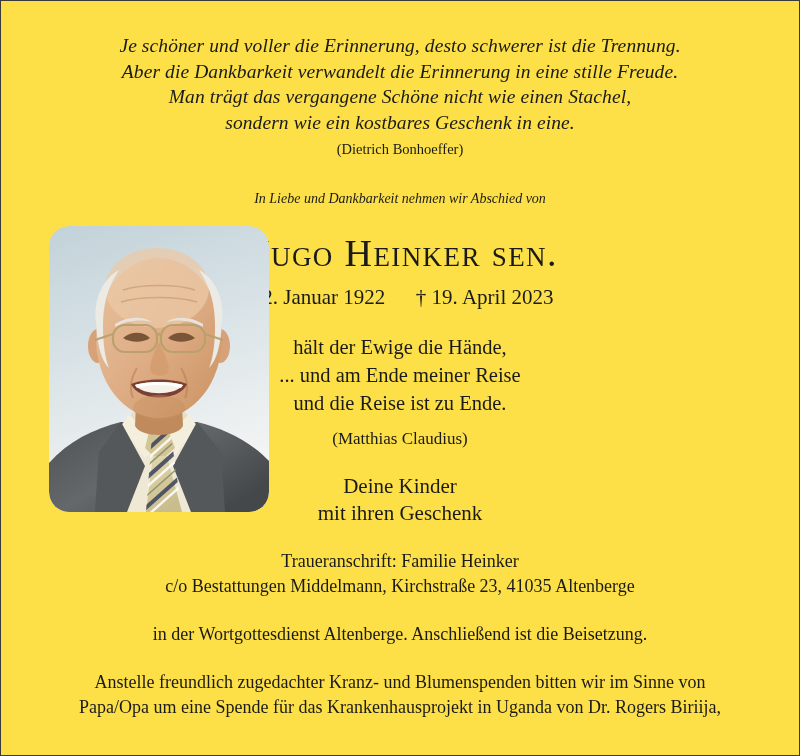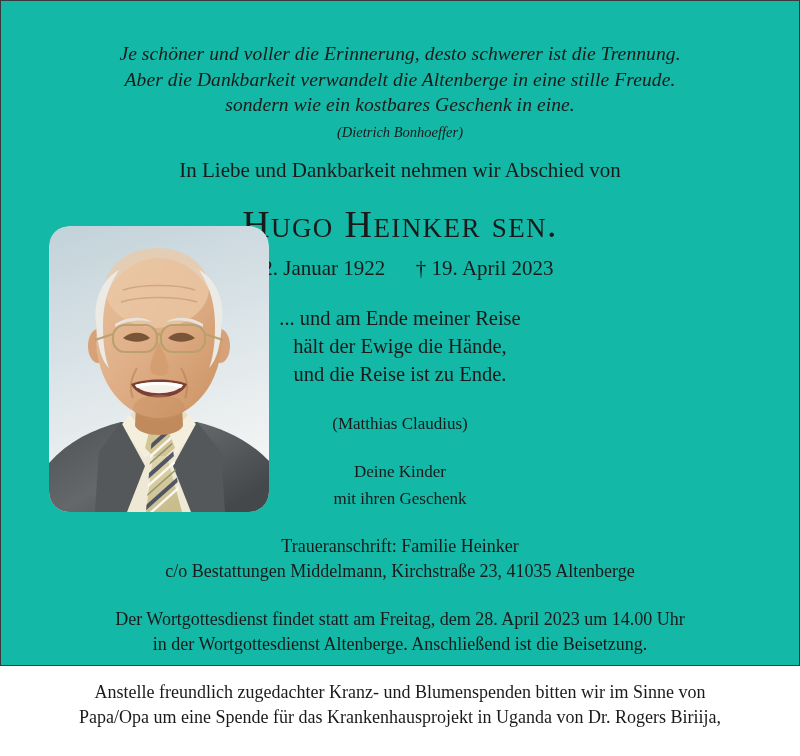--- a/index.html
+++ b/index.html
@@ -11,51 +11,51 @@
     width: 800px;
     height: 756px;
     font-family: "Liberation Serif", "DejaVu Serif", serif;
     color: #1a1a1a;
     overflow: hidden;
   }
   .notice {
     position: relative;
     box-sizing: border-box;
     width: 800px;
-    height: 666px;
-    background: #14b8a6;
+    height: 756px;
+    background: #fde047;
     border: 1px solid #3a3a3a;
-    padding: 16px;
+    padding: 8px;
   }
 
   
   .quote-block {
     padding-top: 24px;
     text-align: center;
   }
   .quote-line {
     font-style: italic;
     font-size: 19.5px;
     line-height: 25.5px;
     letter-spacing: 0.1px;
     white-space: nowrap;
   }
   .quote-source {
-    font-style: italic;
     font-size: 14.5px;
     line-height: 22px;
     margin-top: 3px;
   }
 
   
   .intro {
     text-align: center;
-    font-size: 21px;
+    font-size: 14px;
     line-height: 26px;
-    margin-top: 14px;
+    margin-top: 26px;
+    font-style: italic;
   }
 
   
   .name {
     text-align: center;
     font-size: 38px;
     line-height: 46px;
     font-variant: small-caps;
     letter-spacing: 1.4px;
     margin-top: 18px;
@@ -76,30 +76,30 @@
     margin-top: 22px;
   }
   .verse-line {
     font-size: 20.5px;
     line-height: 28px;
     white-space: nowrap;
   }
   .verse-source {
     font-size: 17px;
     line-height: 24px;
-    margin-top: 24px;
+    margin-top: 10px;
   }
 
   
   .family {
     text-align: center;
     margin-top: 22px;
   }
   .family-line {
-    font-size: 17px;
+    font-size: 21px;
     line-height: 27px;
   }
 
   
   .block {
     text-align: center;
     margin-top: 22px;
   }
   .block.service { margin-top: 23px; }
   .block.donation { margin-top: 23px; }
@@ -121,56 +121,56 @@
   }
   .portrait svg { display: block; width: 100%; height: 100%; }
 </style>
 </head>
 <body>
 
 <div class="notice">
 
   <div class="quote-block">
     <div class="quote-line">Je schöner und voller die Erinnerung, desto schwerer ist die Trennung.</div>
-    <div class="quote-line">Aber die Dankbarkeit verwandelt die Altenberge in eine stille Freude.</div>
+    <div class="quote-line">Aber die Dankbarkeit verwandelt die Erinnerung in eine stille Freude.</div>
+    <div class="quote-line">Man trägt das vergangene Schöne nicht wie einen Stachel,</div>
     <div class="quote-line">sondern wie ein kostbares Geschenk in eine.</div>
     <div class="quote-source">(Dietrich Bonhoeffer)</div>
   </div>
 
   <div class="intro">In Liebe und Dankbarkeit nehmen wir Abschied von</div>
 
   <div class="name">Hugo Heinker sen.</div>
 
   <div class="dates">
     <span>*</span>
     <span>2. Januar 1922</span>
     <span class="gap"></span>
     <span>†</span>
     <span>19. April 2023</span>
   </div>
 
   <div class="verse">
+    <div class="verse-line">hält der Ewige die Hände,</div>
     <div class="verse-line">... und am Ende meiner Reise</div>
-    <div class="verse-line">hält der Ewige die Hände,</div>
     <div class="verse-line">und die Reise ist zu Ende.</div>
     <div class="verse-source">(Matthias Claudius)</div>
   </div>
 
   <div class="family">
     <div class="family-line">Deine Kinder</div>
     <div class="family-line">mit ihren Geschenk</div>
   </div>
 
   <div class="block">
     <div class="block-line">Traueranschrift: Familie Heinker</div>
     <div class="block-line">c/o Bestattungen Middelmann, Kirchstraße 23, 41035 Altenberge</div>
   </div>
 
   <div class="block service">
-    <div class="block-line">Der Wortgottesdienst findet statt am Freitag, dem 28. April 2023 um 14.00 Uhr</div>
     <div class="block-line">in der Wortgottesdienst Altenberge. Anschließend ist die Beisetzung.</div>
   </div>
 
   <div class="block donation">
     <div class="block-line">Anstelle freundlich zugedachter Kranz- und Blumenspenden bitten wir im Sinne von</div>
     <div class="block-line">Papa/Opa um eine Spende für das Krankenhausprojekt in Uganda von Dr. Rogers Biriija,</div>
 
   </div>
 
   <div class="portrait">

